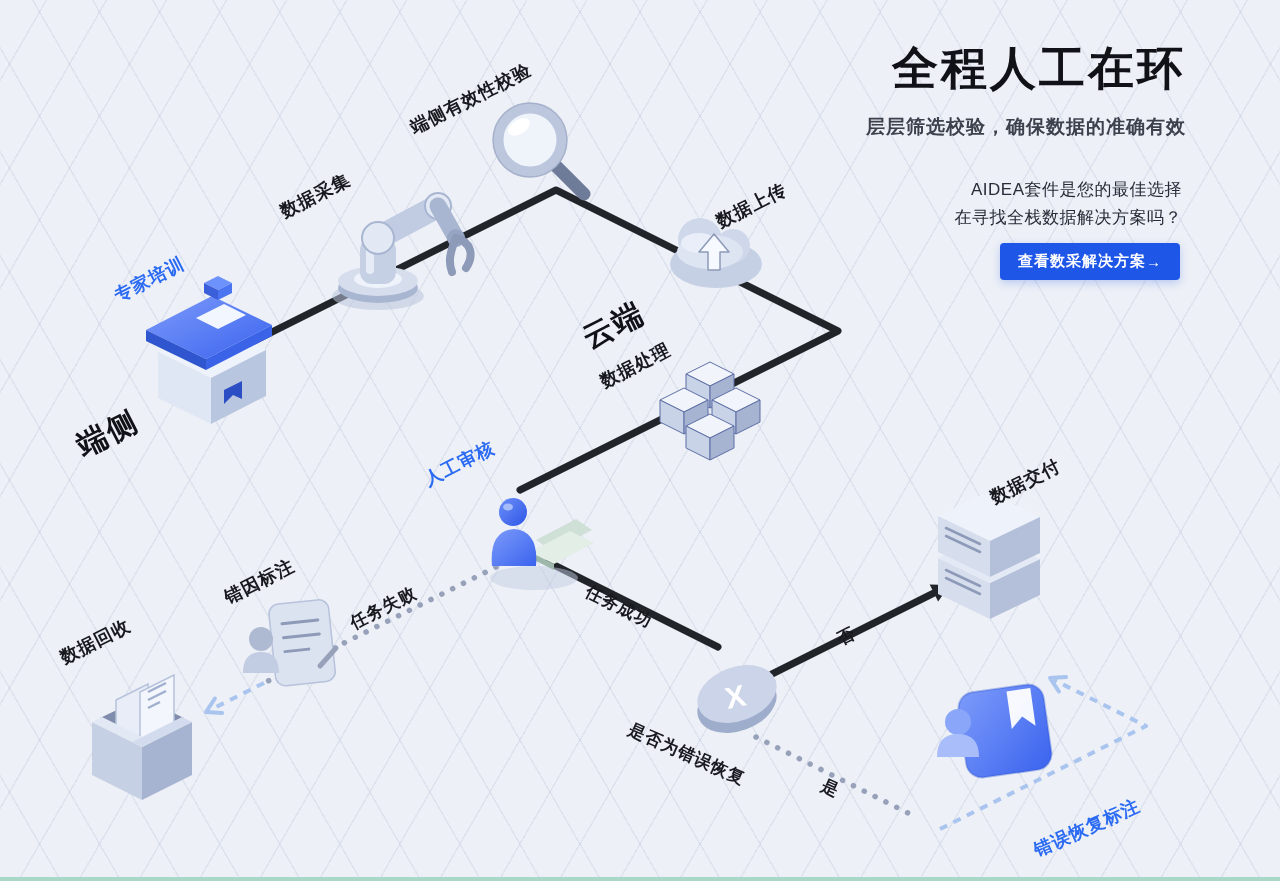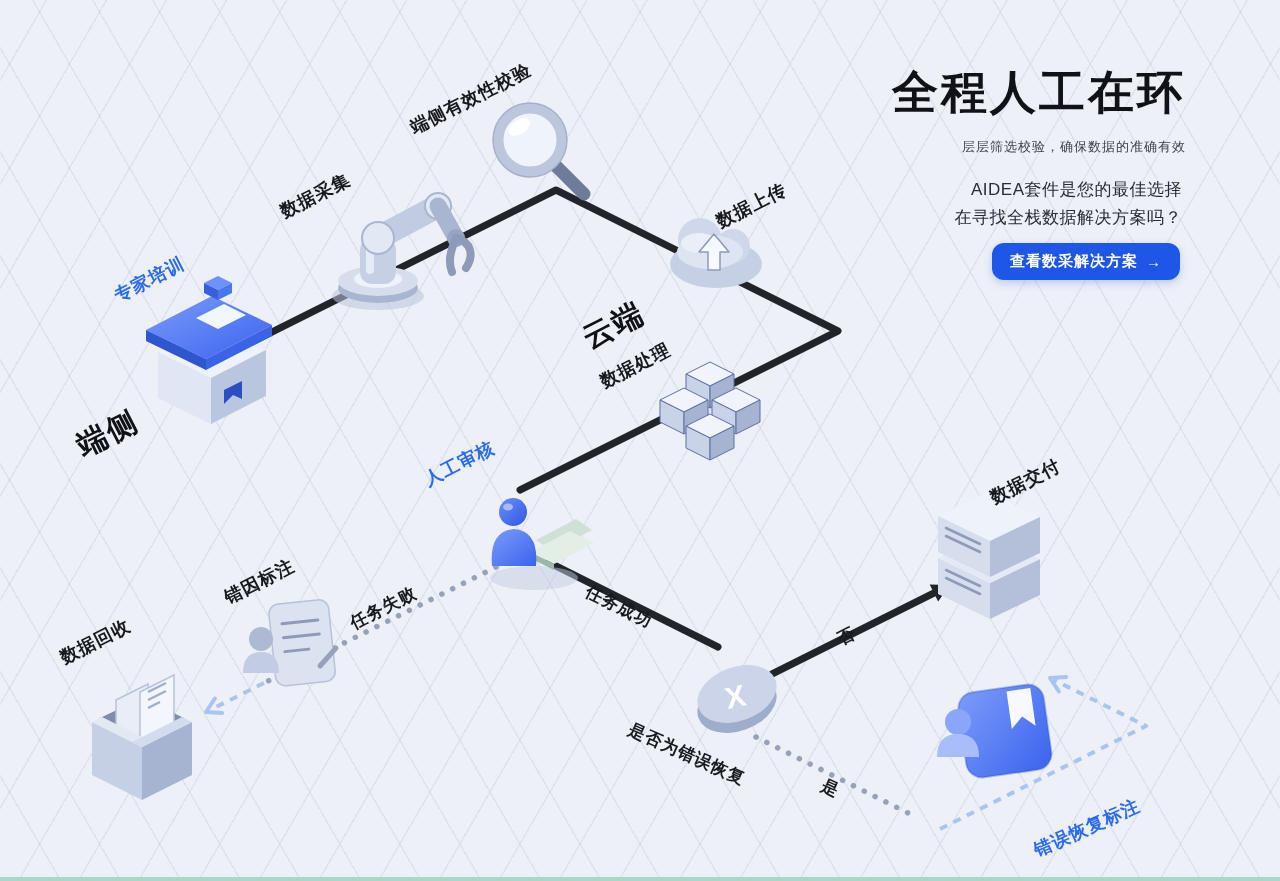--- a/index.html
+++ b/index.html
@@ -18,28 +18,28 @@
     transform-origin:left top;
   }
   .lbl-sm{font-size:17px;}
   .lbl-big{font-size:30px;font-weight:800;letter-spacing:2px;color:#101218;}
   .lbl-blue{color:#2b6bf3;}
   .r-n27{transform:rotate(-27deg);}
   .r-n24{transform:rotate(-24deg);}
   .r-p27{transform:rotate(27deg);}
   .r-p24{transform:rotate(24deg);}
   .hero{position:absolute;z-index:5;right:94px;top:38px;text-align:right;}
-  .hero-title{font-size:46px;font-weight:800;color:#101218;letter-spacing:3px;margin-top:24px;}
-  .hero-sub{margin-top:14px;font-size:13px;font-weight:400;color:#3c414d;letter-spacing:1px;}
+  .hero-title{font-size:46px;font-weight:800;color:#101218;letter-spacing:3px;}
+  .hero-sub{margin-top:14px;font-size:19px;font-weight:700;color:#3c414d;letter-spacing:1px;}
   .promo{position:absolute;z-index:5;right:98px;top:176px;text-align:right;
          font-size:17px;color:#272c38;line-height:1.65;letter-spacing:.5px;}
   .cta{
     position:absolute;z-index:6;right:100px;top:243px;
-    display:inline-flex;align-items:center;gap:8px;
-    background:#1e56e8;color:#ffffff;border:none;border-radius:12px;
+    display:inline-flex;align-items:center;
+    background:#1e56e8;color:#ffffff;border:none;border-radius:4px;
     padding:9px 18px;font-size:15px;font-weight:600;letter-spacing:1px;
     cursor:pointer;box-shadow:0 3px 8px rgba(30,86,232,.25);
     font-family:inherit;
   }
   .bottom-bar{position:absolute;z-index:4;left:0;right:0;bottom:0;height:4px;background:#a9d8c8;}
 </style>
 </head>
 <body>
 
 <div class="canvas">

